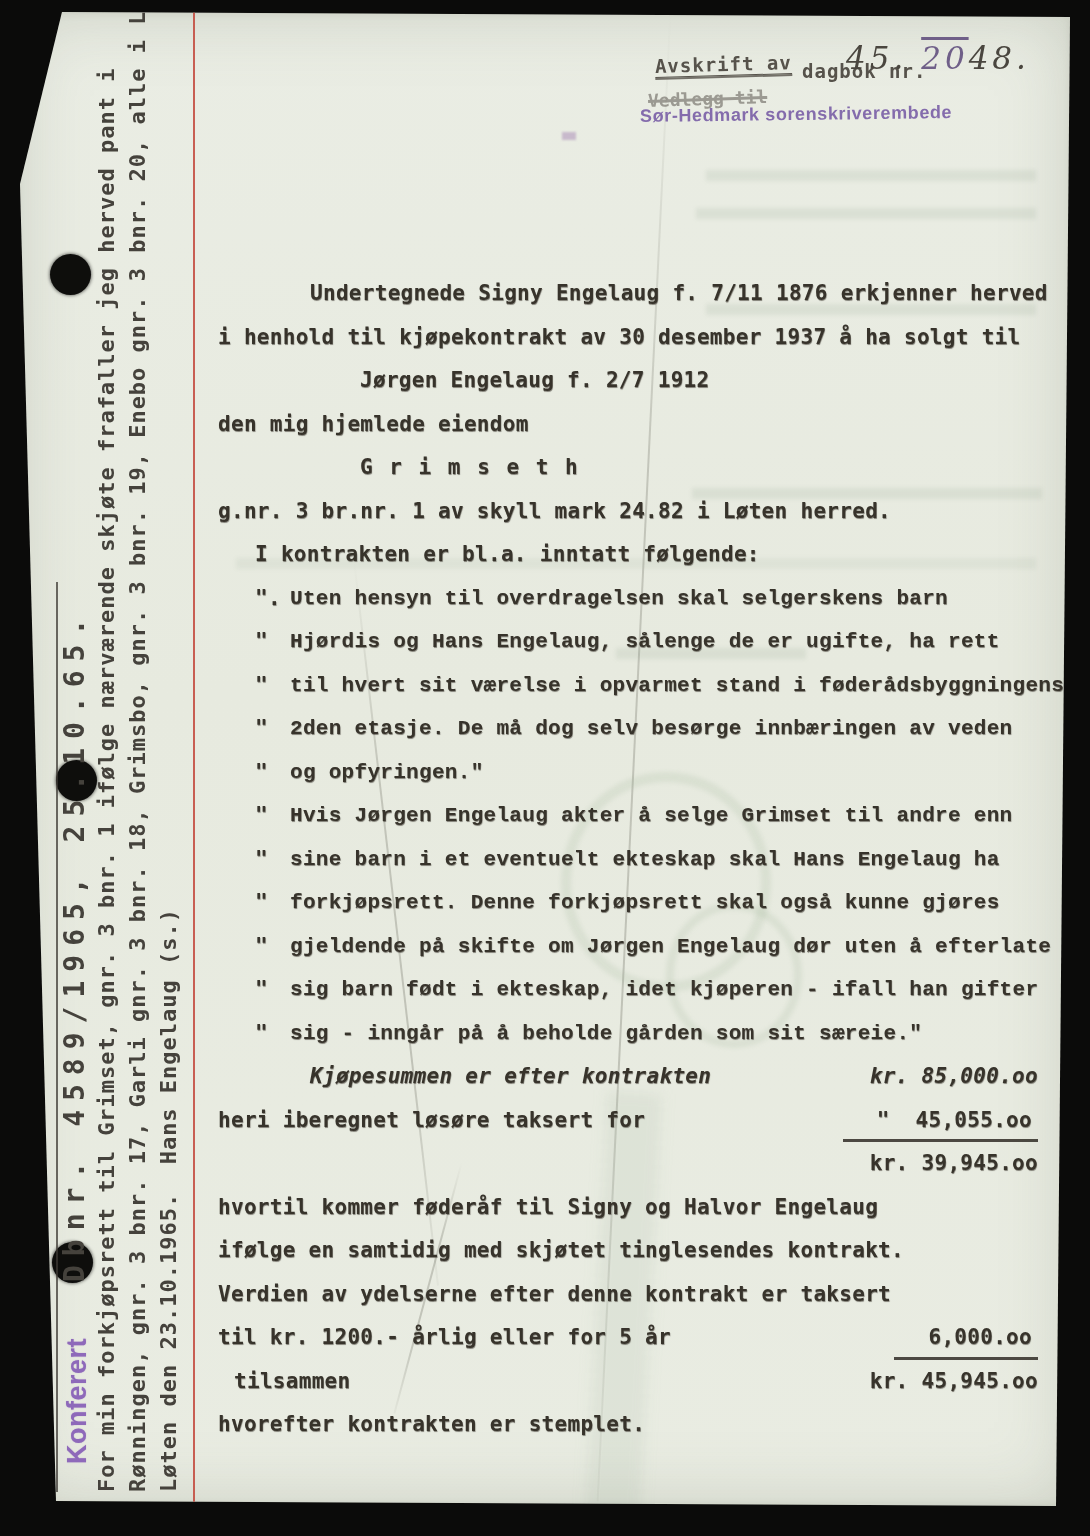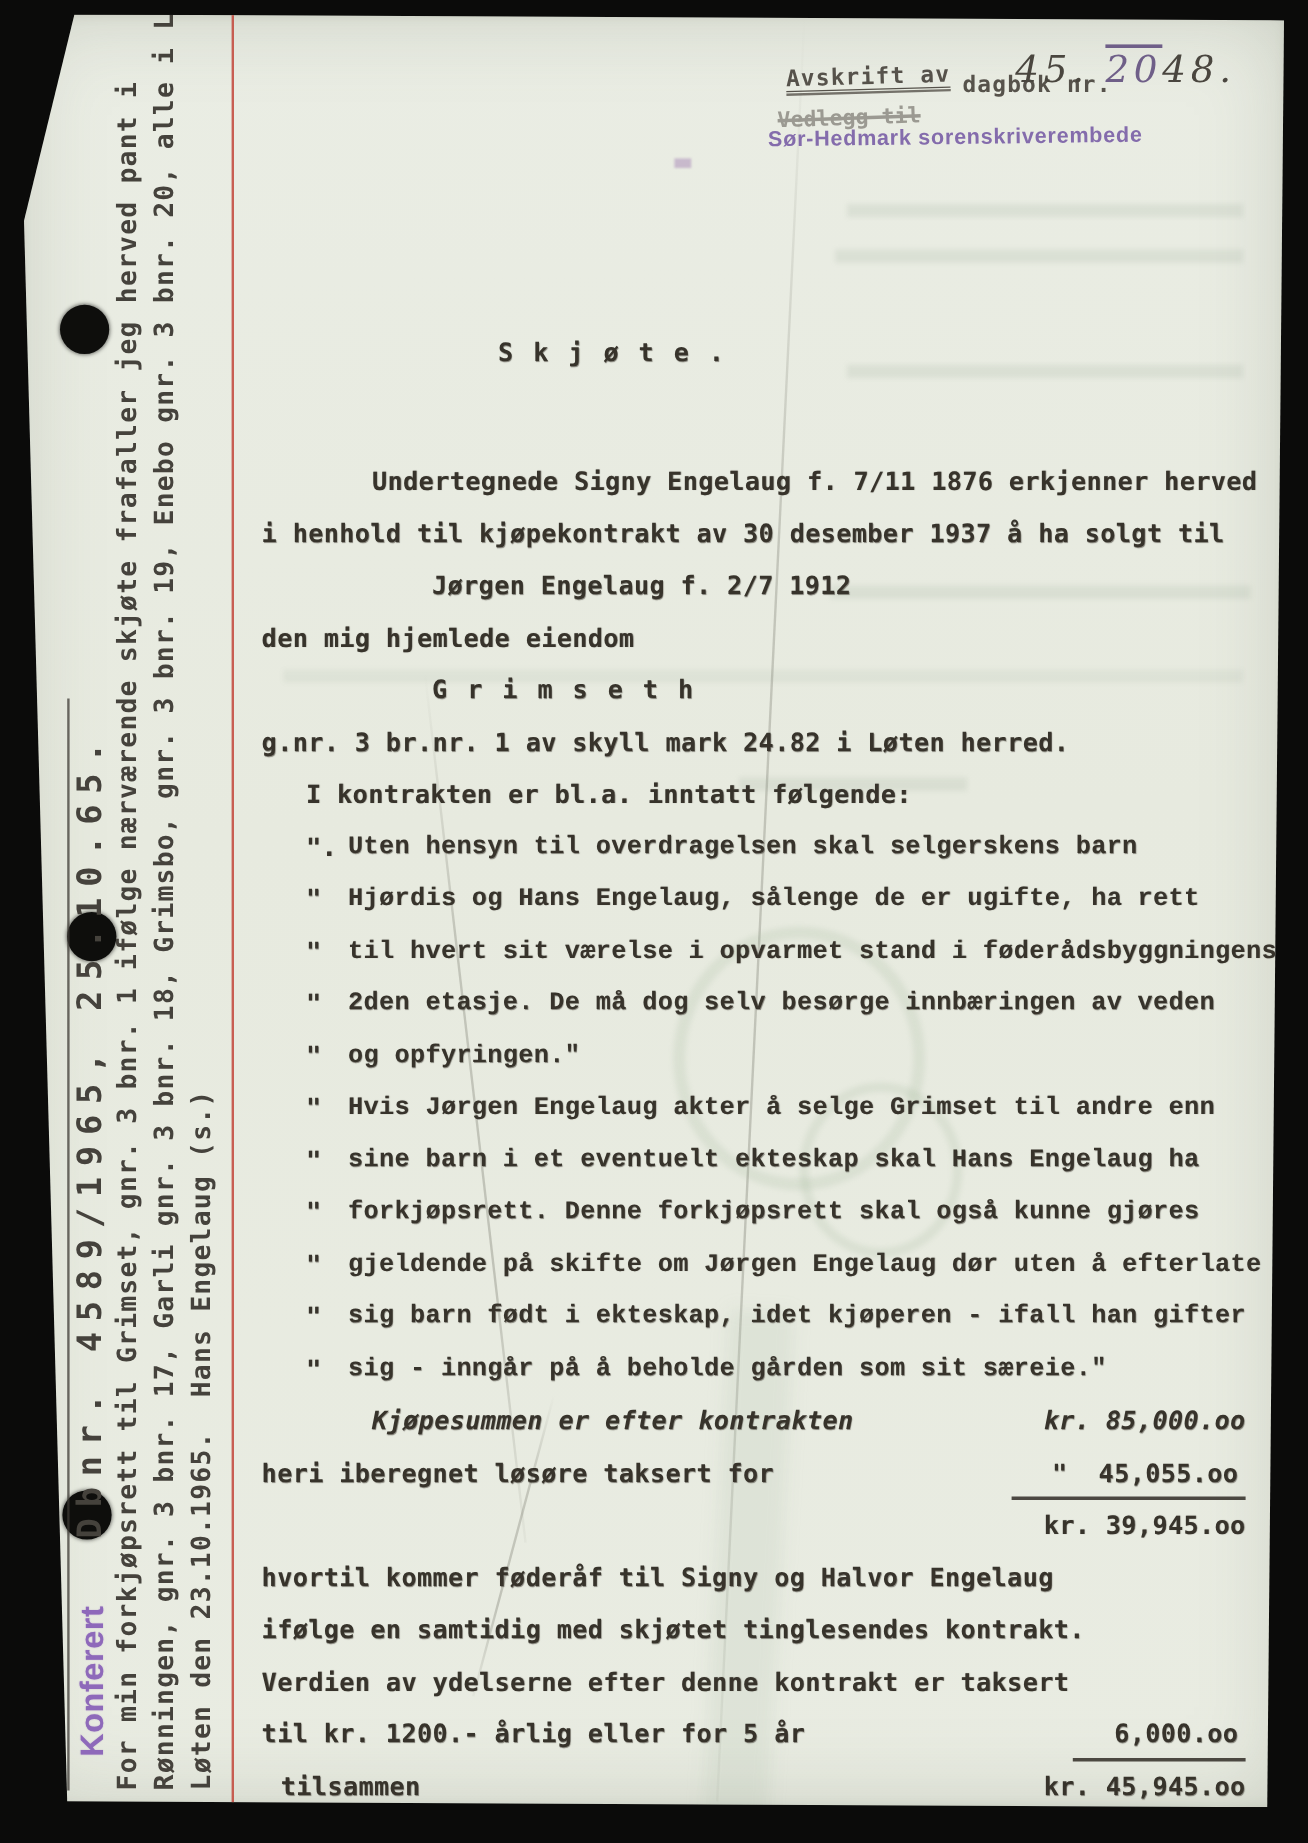--- a/index.html
+++ b/index.html
@@ -102,21 +102,20 @@
     <div class="ghost band b6"></div>
     <div class="ghost dot"></div>
 
     <div class="hdr avskrift">Avskrift av</div>
     <div class="hdr crossed">Vedlegg til</div>
     <div class="hdr dagbok">dagbok nr.</div>
     <div class="hdr handnum"><span>45.</span> <span class="ovl">20</span><span>48.</span></div>
     <div class="hdr office">Sør-Hedmark sorenskriverembede</div>
 
     <div class="doc">
-      <div class="doc-title">S k j ø t e .</div>
       <div id="body-lines"><div class="row indent">Undertegnede Signy Engelaug f. 7/11 1876 erkjenner herved</div><div class="row plain">i henhold til kjøpekontrakt av 30 desember 1937 å ha solgt til</div><div class="row indent2">Jørgen Engelaug f. 2/7 1912</div><div class="row plain">den mig hjemlede eiendom</div><div class="row spread">G r i m s e t h</div><div class="row plain">g.nr. 3 br.nr. 1 av skyll mark 24.82 i Løten herred.</div><div class="row indent-sm">I kontrakten er bl.a. inntatt følgende:</div><div class="row quote"><span class="qmark">".</span><span class="qtext">Uten hensyn til overdragelsen skal selgerskens barn</span></div><div class="row quote"><span class="qmark">"</span><span class="qtext">Hjørdis og Hans Engelaug, sålenge de er ugifte, ha rett</span></div><div class="row quote"><span class="qmark">"</span><span class="qtext">til hvert sit værelse i opvarmet stand i føderådsbyggningens</span></div><div class="row quote"><span class="qmark">"</span><span class="qtext">2den etasje. De må dog selv besørge innbæringen av veden</span></div><div class="row quote"><span class="qmark">"</span><span class="qtext">og opfyringen."</span></div><div class="row quote"><span class="qmark">"</span><span class="qtext">Hvis Jørgen Engelaug akter å selge Grimset til andre enn</span></div><div class="row quote"><span class="qmark">"</span><span class="qtext">sine barn i et eventuelt ekteskap skal Hans Engelaug ha</span></div><div class="row quote"><span class="qmark">"</span><span class="qtext">forkjøpsrett. Denne forkjøpsrett skal også kunne gjøres</span></div><div class="row quote"><span class="qmark">"</span><span class="qtext">gjeldende på skifte om Jørgen Engelaug dør uten å efterlate</span></div><div class="row quote"><span class="qmark">"</span><span class="qtext">sig barn født i ekteskap, idet kjøperen - ifall han gifter</span></div><div class="row quote"><span class="qmark">"</span><span class="qtext">sig - inngår på å beholde gården som sit særeie."</span></div><div class="row amount indent"><span class="left">Kjøpesummen er efter kontrakten</span><span class="amt">kr. 85,000.oo</span></div><div class="row amount"><span class="left">heri iberegnet løsøre taksert for</span><span class="amt ul">"  45,055.oo</span></div><div class="row amount"><span class="left"></span><span class="amt">kr. 39,945.oo</span></div><div class="row plain">hvortil kommer føderåf til Signy og Halvor Engelaug</div><div class="row plain">ifølge en samtidig med skjøtet tinglesendes kontrakt.</div><div class="row plain">Verdien av ydelserne efter denne kontrakt er taksert</div><div class="row amount"><span class="left">til kr. 1200.- årlig eller for 5 år</span><span class="amt ul">6,000.oo</span></div><div class="row total"><span class="total-label">tilsammen</span><span class="amt">kr. 45,945.oo</span></div><div class="row plain">hvorefter kontrakten er stemplet.</div></div>
     </div>
 
     <div class="margin-note" id="margin-lines"><div class="mn-journal">Dbnr. 4589/1965, 25.10.65.</div><div class="mn-line">For min forkjøpsrett til Grimset, gnr. 3 bnr. 1 ifølge nærværende skjøte frafaller jeg herved pant i</div><div class="mn-line">Rønningen, gnr. 3 bnr. 17, Garli gnr. 3 bnr. 18, Grimsbo, gnr. 3 bnr. 19, Enebo gnr. 3 bnr. 20, alle i Løten.</div><div class="mn-line">Løten den 23.10.1965.  Hans Engelaug (s.)</div></div>
 
     <div class="konferert">Konferert</div>
   </div>
 </div>
 
 </body></html>

